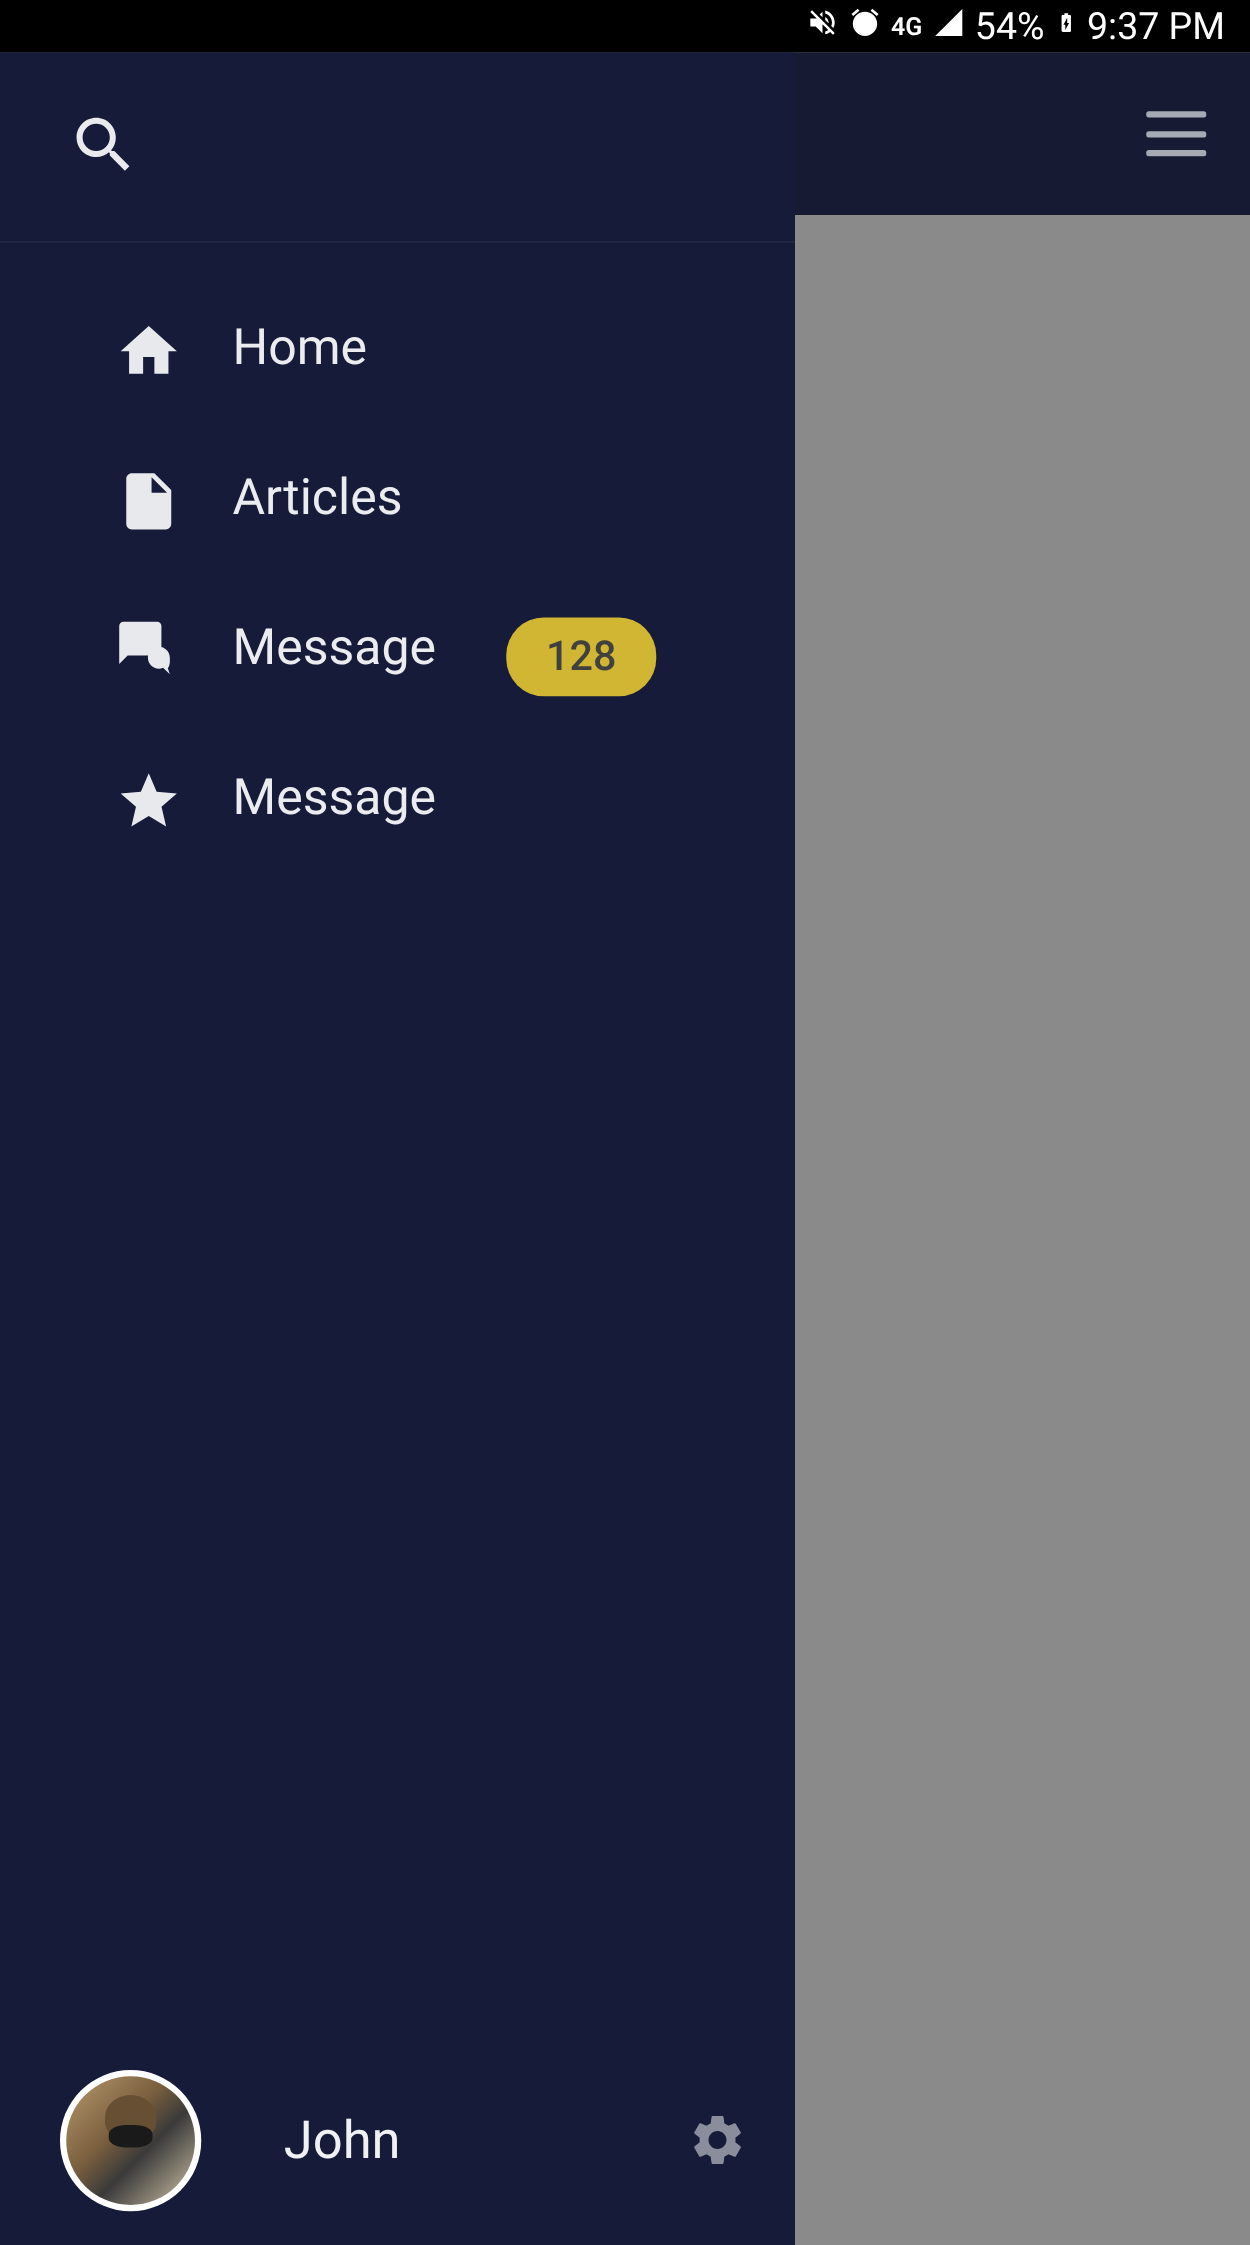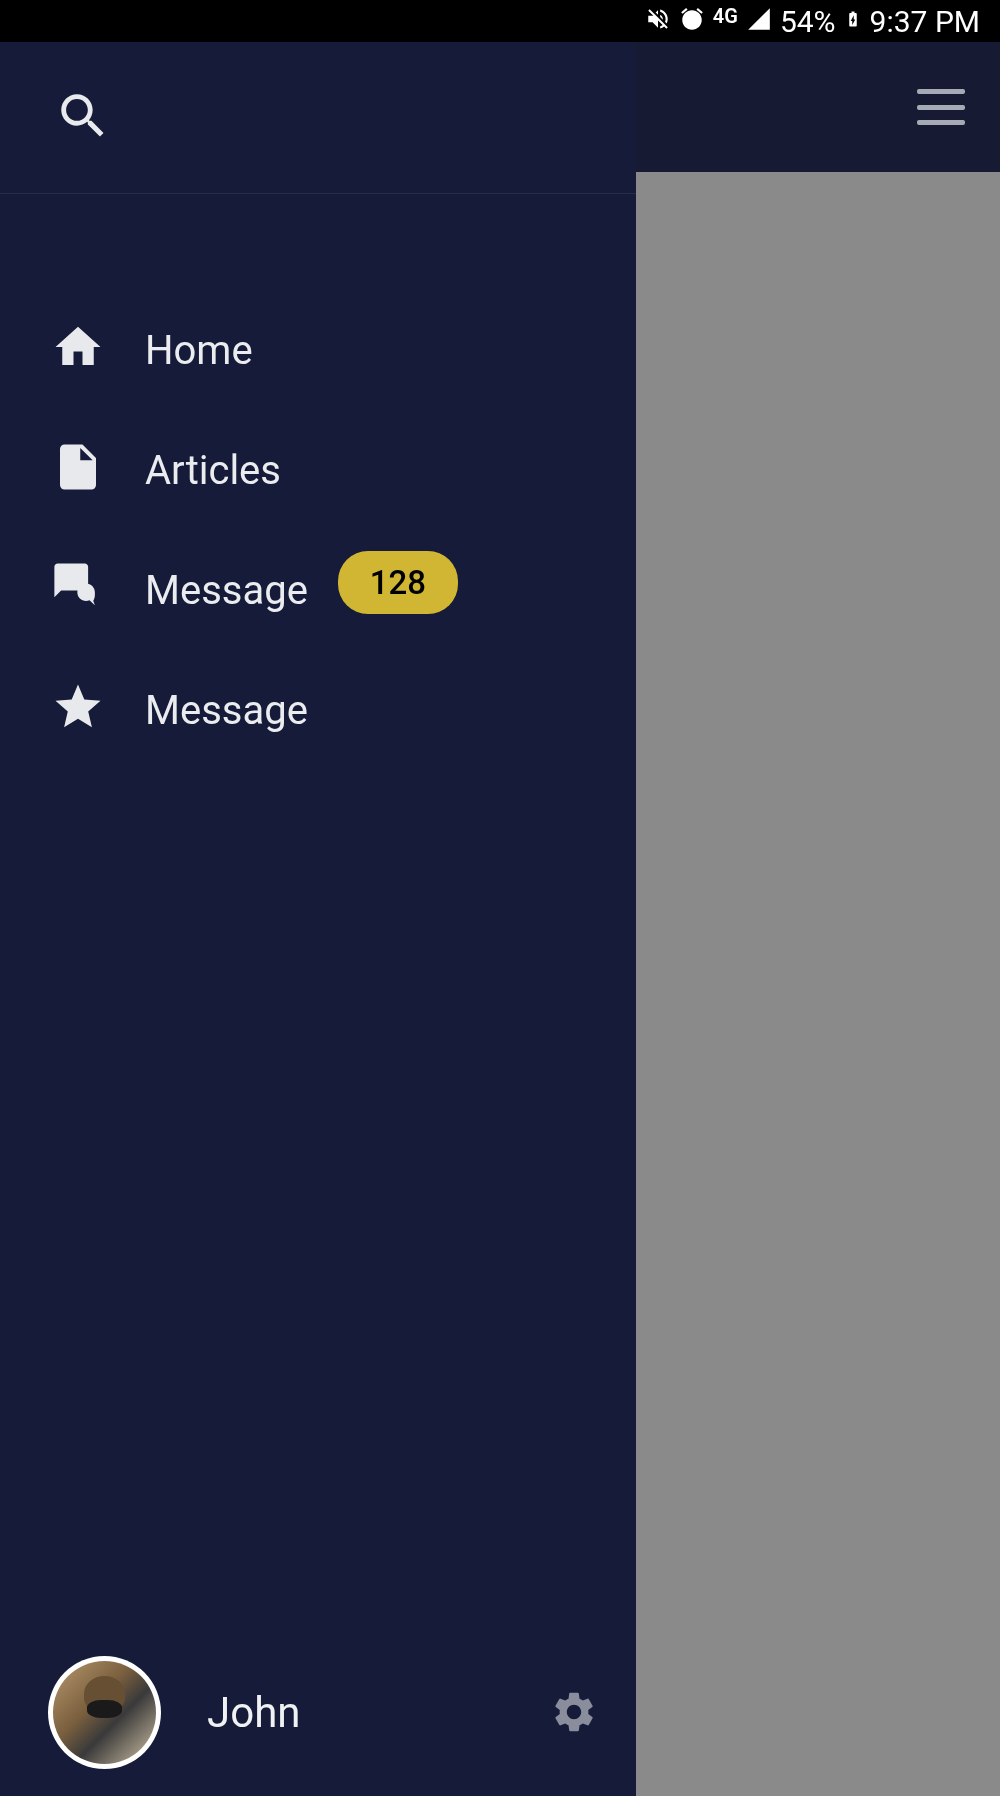--- a/index.html
+++ b/index.html
@@ -15,21 +15,21 @@
       height: 42px;
       background: #000;
       color: #fff;
       display: flex;
       justify-content: flex-end;
       align-items: center;
       padding: 0 20px;
       font-size: 30px;
       gap: 10px;
     }
-    .status-bar .icons { display: flex; gap: 8px; }
+    .status-bar .icons { display: flex; align-items: center; gap: 8px; }
     .screen {
       position: absolute;
       top: 42px;
       left: 0;
       width: 1000px;
       height: 1754px;
       background: #8a8a8a;
     }
     .top-bar {
       position: absolute;
@@ -78,55 +78,56 @@
       width: 58px;
       height: 58px;
       fill: #e9eaee;
     }
     .menu-list {
       flex: 1;
       padding-top: 60px;
     }
     .menu-item {
       display: flex;
-      align-items: flex-end;
+      align-items: flex-start;
       height: 120px;
-      padding-left: 51px;
+      padding-left: 92px;
       color: #e8e9ed;
     }
     .menu-icon {
       width: 54px;
       height: 54px;
       margin-right: 40px;
       display: flex;
       align-items: center;
       justify-content: center;
     }
     .menu-icon svg { width: 54px; height: 54px; fill: #e8e9ed; }
     .menu-label {
       font-size: 40px;
       font-weight: 400;
       color: #ebecef;
     }
     .badge {
-      margin-left: 30px;
+      margin-left: 56px;
       background: #d1b633;
-      color: #000000;
+      color: #404040;
       font-size: 33px;
       font-weight: 500;
       padding: 12px 32px;
       border-radius: 30px;
       min-width: 90px;
       text-align: center;
     }
     .profile-row {
       height: 168px;
       display: flex;
       align-items: center;
       padding: 0 38px 0 48px;
+      gap: 20px;
     }
     .avatar {
       width: 113px;
       height: 113px;
       border-radius: 50%;
       background: #fff;
       padding: 5px;
       display: flex;
       align-items: center;
       justify-content: center;

